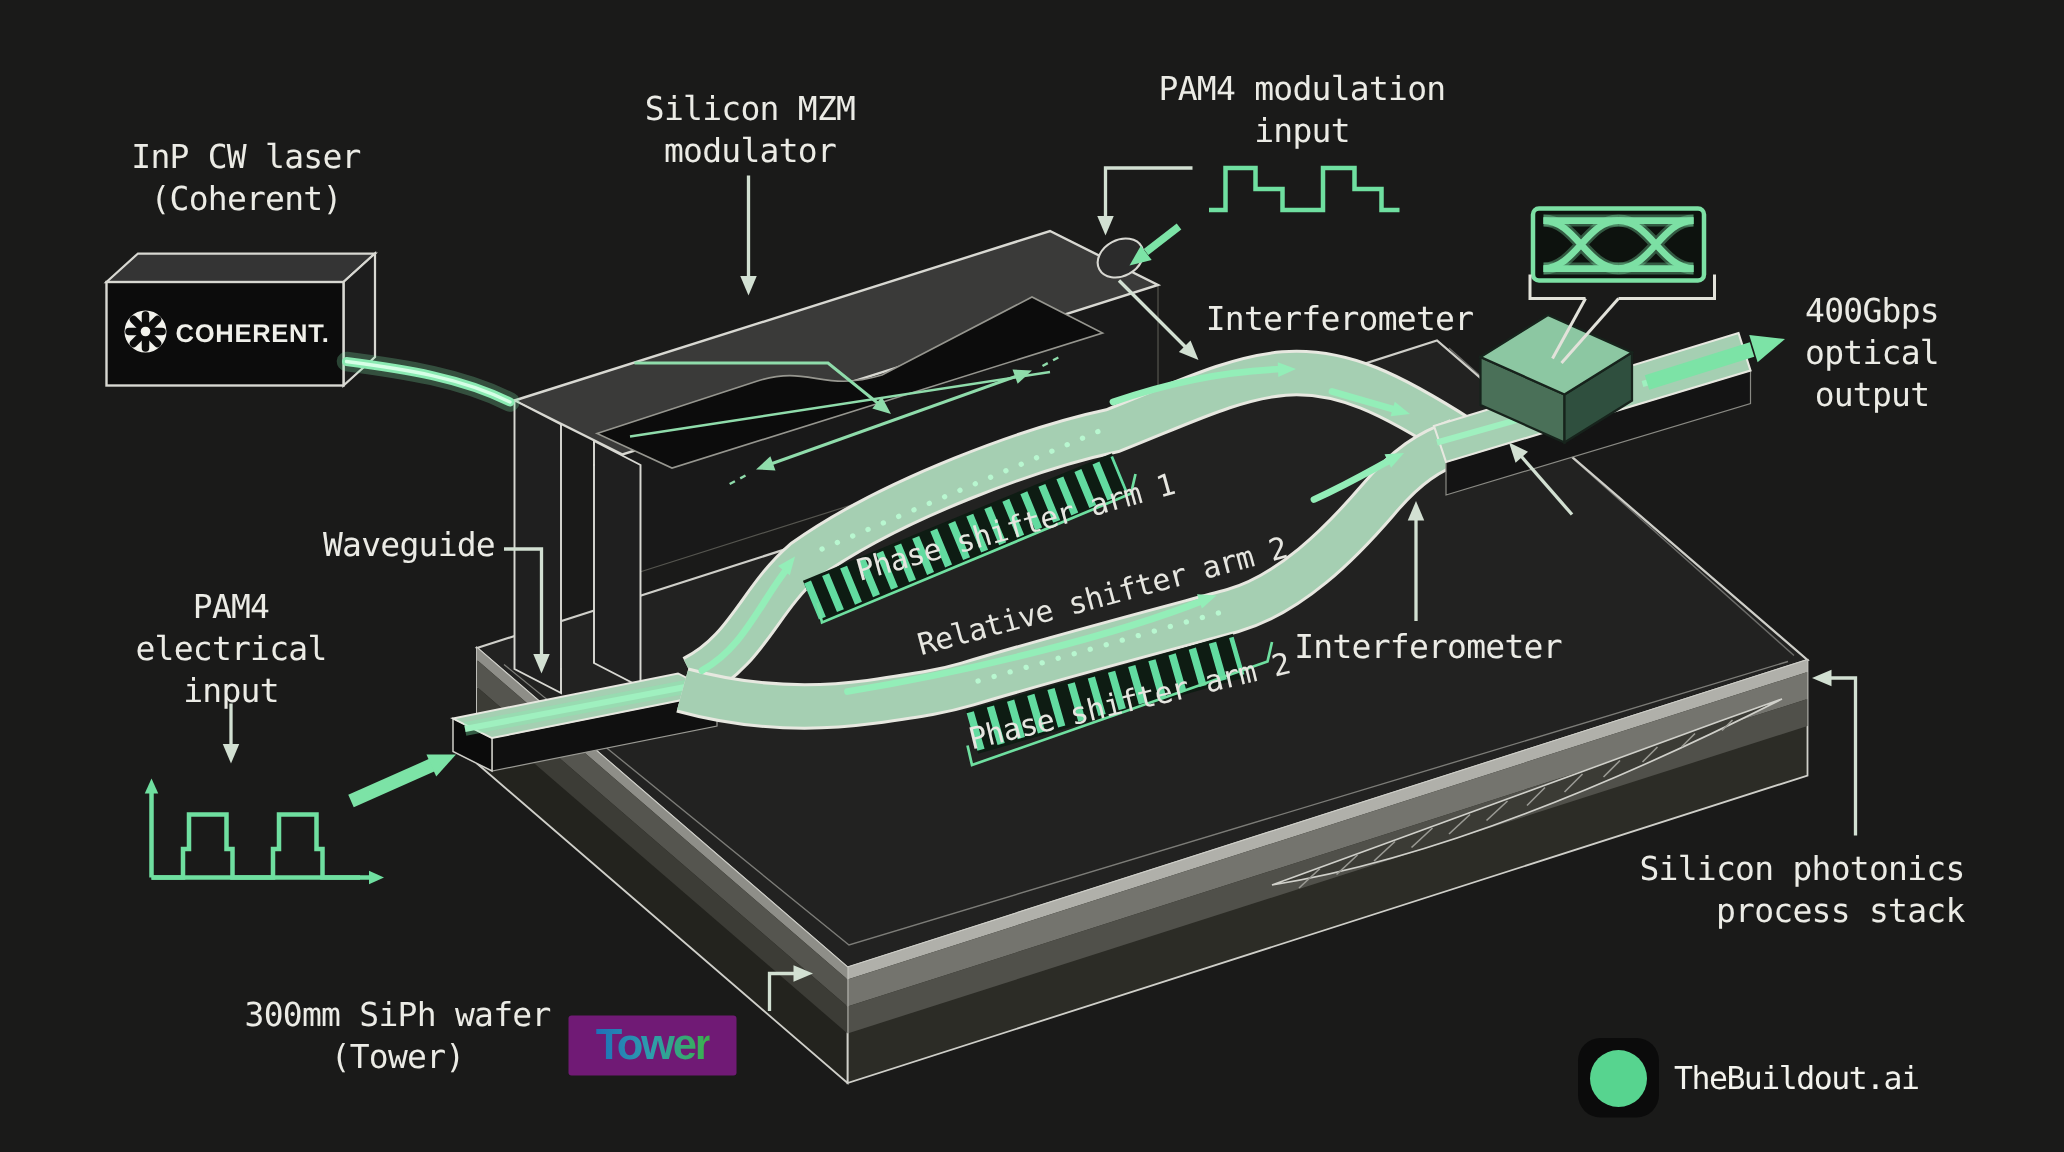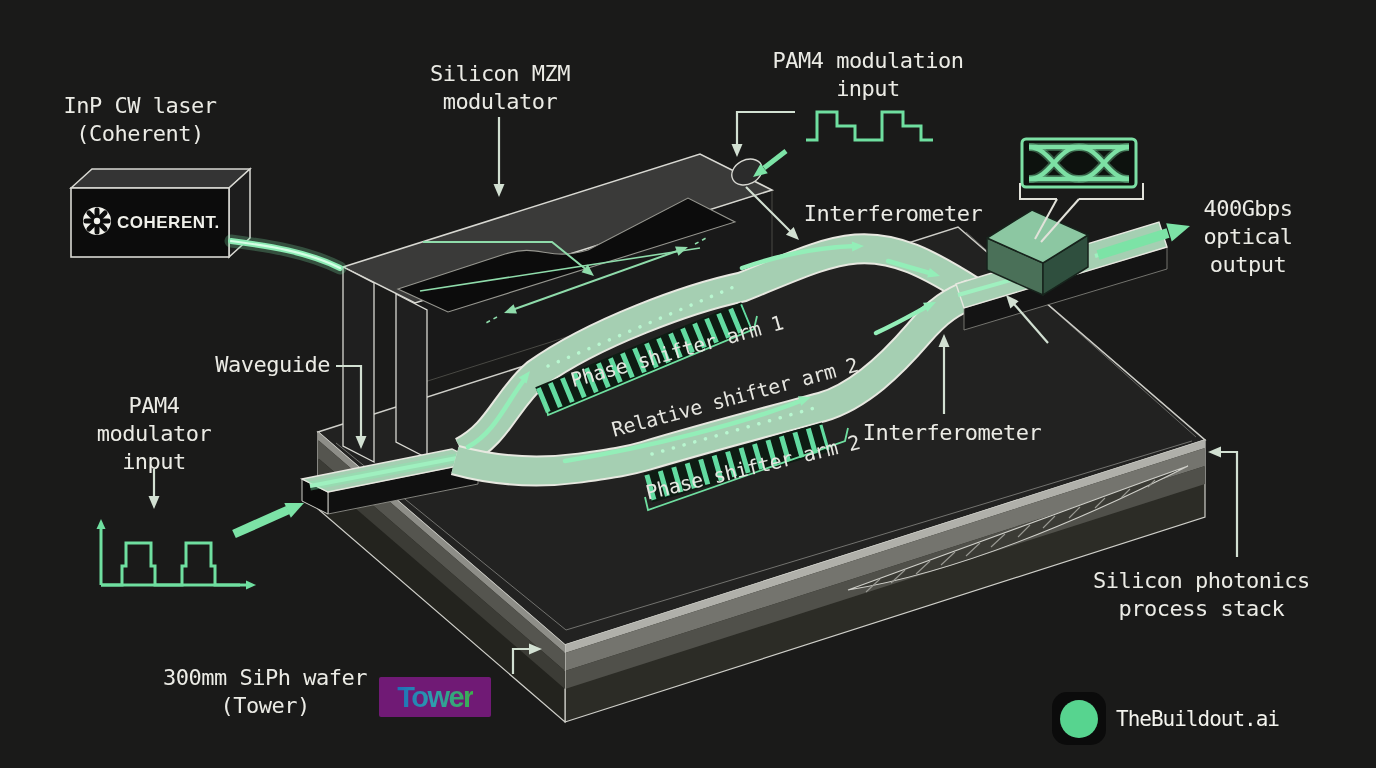--- a/index.html
+++ b/index.html
@@ -3,21 +3,21 @@
 <meta charset="utf-8">
 <style>
   html,body{margin:0;padding:0;background:#111;}
   .stage{position:relative;width:1376px;height:768px;background:#1a1a19;overflow:hidden;
          font-family:"DejaVu Sans Mono",monospace;}
   .stage svg{position:absolute;left:0;top:0;}
   .lbl{position:absolute;color:#ebebe5;font-size:22px;line-height:1.28;white-space:pre-line;
        text-align:center;transform:translate(-50%,-50%);letter-spacing:-0.5px;}
   .lbl.small{font-size:21px;}
   .lbl.rot{font-size:20px;color:#e6e6e0;}
-  .lbl.left-align{transform:translate(0,-50%);text-align:center;}
+  .lbl.left-align{transform:translate(0,-50%);text-align:right;}
   .lbl.right-align{transform:translate(-100%,-50%);}
   .tower-box{position:absolute;left:379px;top:677px;width:112px;height:40px;background:#701a75;
              border-radius:2px;display:flex;align-items:center;justify-content:center;}
   .tower-text{font-family:"Liberation Sans",sans-serif;font-weight:800;font-size:29px;
               letter-spacing:-1.5px;color:#2384b8;}
   @supports ((-webkit-background-clip:text) or (background-clip:text)){
     .tower-text{background:linear-gradient(90deg,#1e6fb8 0%,#2d9dae 48%,#3cb04b 100%);
                 -webkit-background-clip:text;background-clip:text;color:transparent;}
   }
   .brand-icon{position:absolute;left:1052px;top:692px;width:54px;height:53px;background:#0b0b0b;
@@ -236,33 +236,33 @@
   <g fill="none" stroke="#6fdfa0" stroke-width="3">
     <line x1="101" y1="585" x2="101" y2="527"></line>
     <polygon points="0,0 -10,-4.5 -10,4.5" transform="translate(101,519) rotate(-90)" fill="#6fdfa0" stroke="none"></polygon>
     <line x1="101" y1="585" x2="246" y2="585"></line>
     <polygon points="0,0 -10,-4.5 -10,4.5" transform="translate(256,585) rotate(0)" fill="#6fdfa0" stroke="none"></polygon>
     <path d="M101,585 H122 V566 H126 V543 H151 V566 H155 V585 H182 V566 H186 V543 H211 V566 H215 V585 H240"></path>
   </g>
 
 </svg>
 
-<div class="lbl" style="left:140px;top:120px">InP CW laser
+<div class="lbl" style="left:164px;top:120px">InP CW laser
 (Coherent)</div>
 <div class="lbl" style="left:500px;top:88px">Silicon MZM
 modulator</div>
 <div class="lbl" style="left:868px;top:75px">PAM4 modulation
 input</div>
 <div class="lbl" style="left:893px;top:214px">Interferometer</div>
 <div class="lbl" style="left:1248px;top:237px">400Gbps
 optical
 output</div>
 <div class="lbl right-align" style="left:330px;top:365px">Waveguide</div>
 <div class="lbl" style="left:154px;top:434px">PAM4
-modulator
+electrical
 input</div>
 <div class="lbl" style="left:952px;top:433px">Interferometer</div>
 <div class="lbl rot" style="left:677px;top:352px;transform:translate(-50%,-50%) rotate(-15.5deg)">Phase shifter arm 1</div>
 <div class="lbl rot" style="left:735px;top:398px;transform:translate(-50%,-50%) rotate(-15deg)">Relative shifter arm 2</div>
 <div class="lbl rot" style="left:753px;top:468px;transform:translate(-50%,-50%) rotate(-13.5deg)">Phase shifter arm 2</div>
 <div class="lbl left-align" style="left:1093px;top:595px">Silicon photonics
 process stack</div>
 <div class="lbl right-align" style="left:367px;top:692px">300mm SiPh wafer
 (Tower)</div>
 

